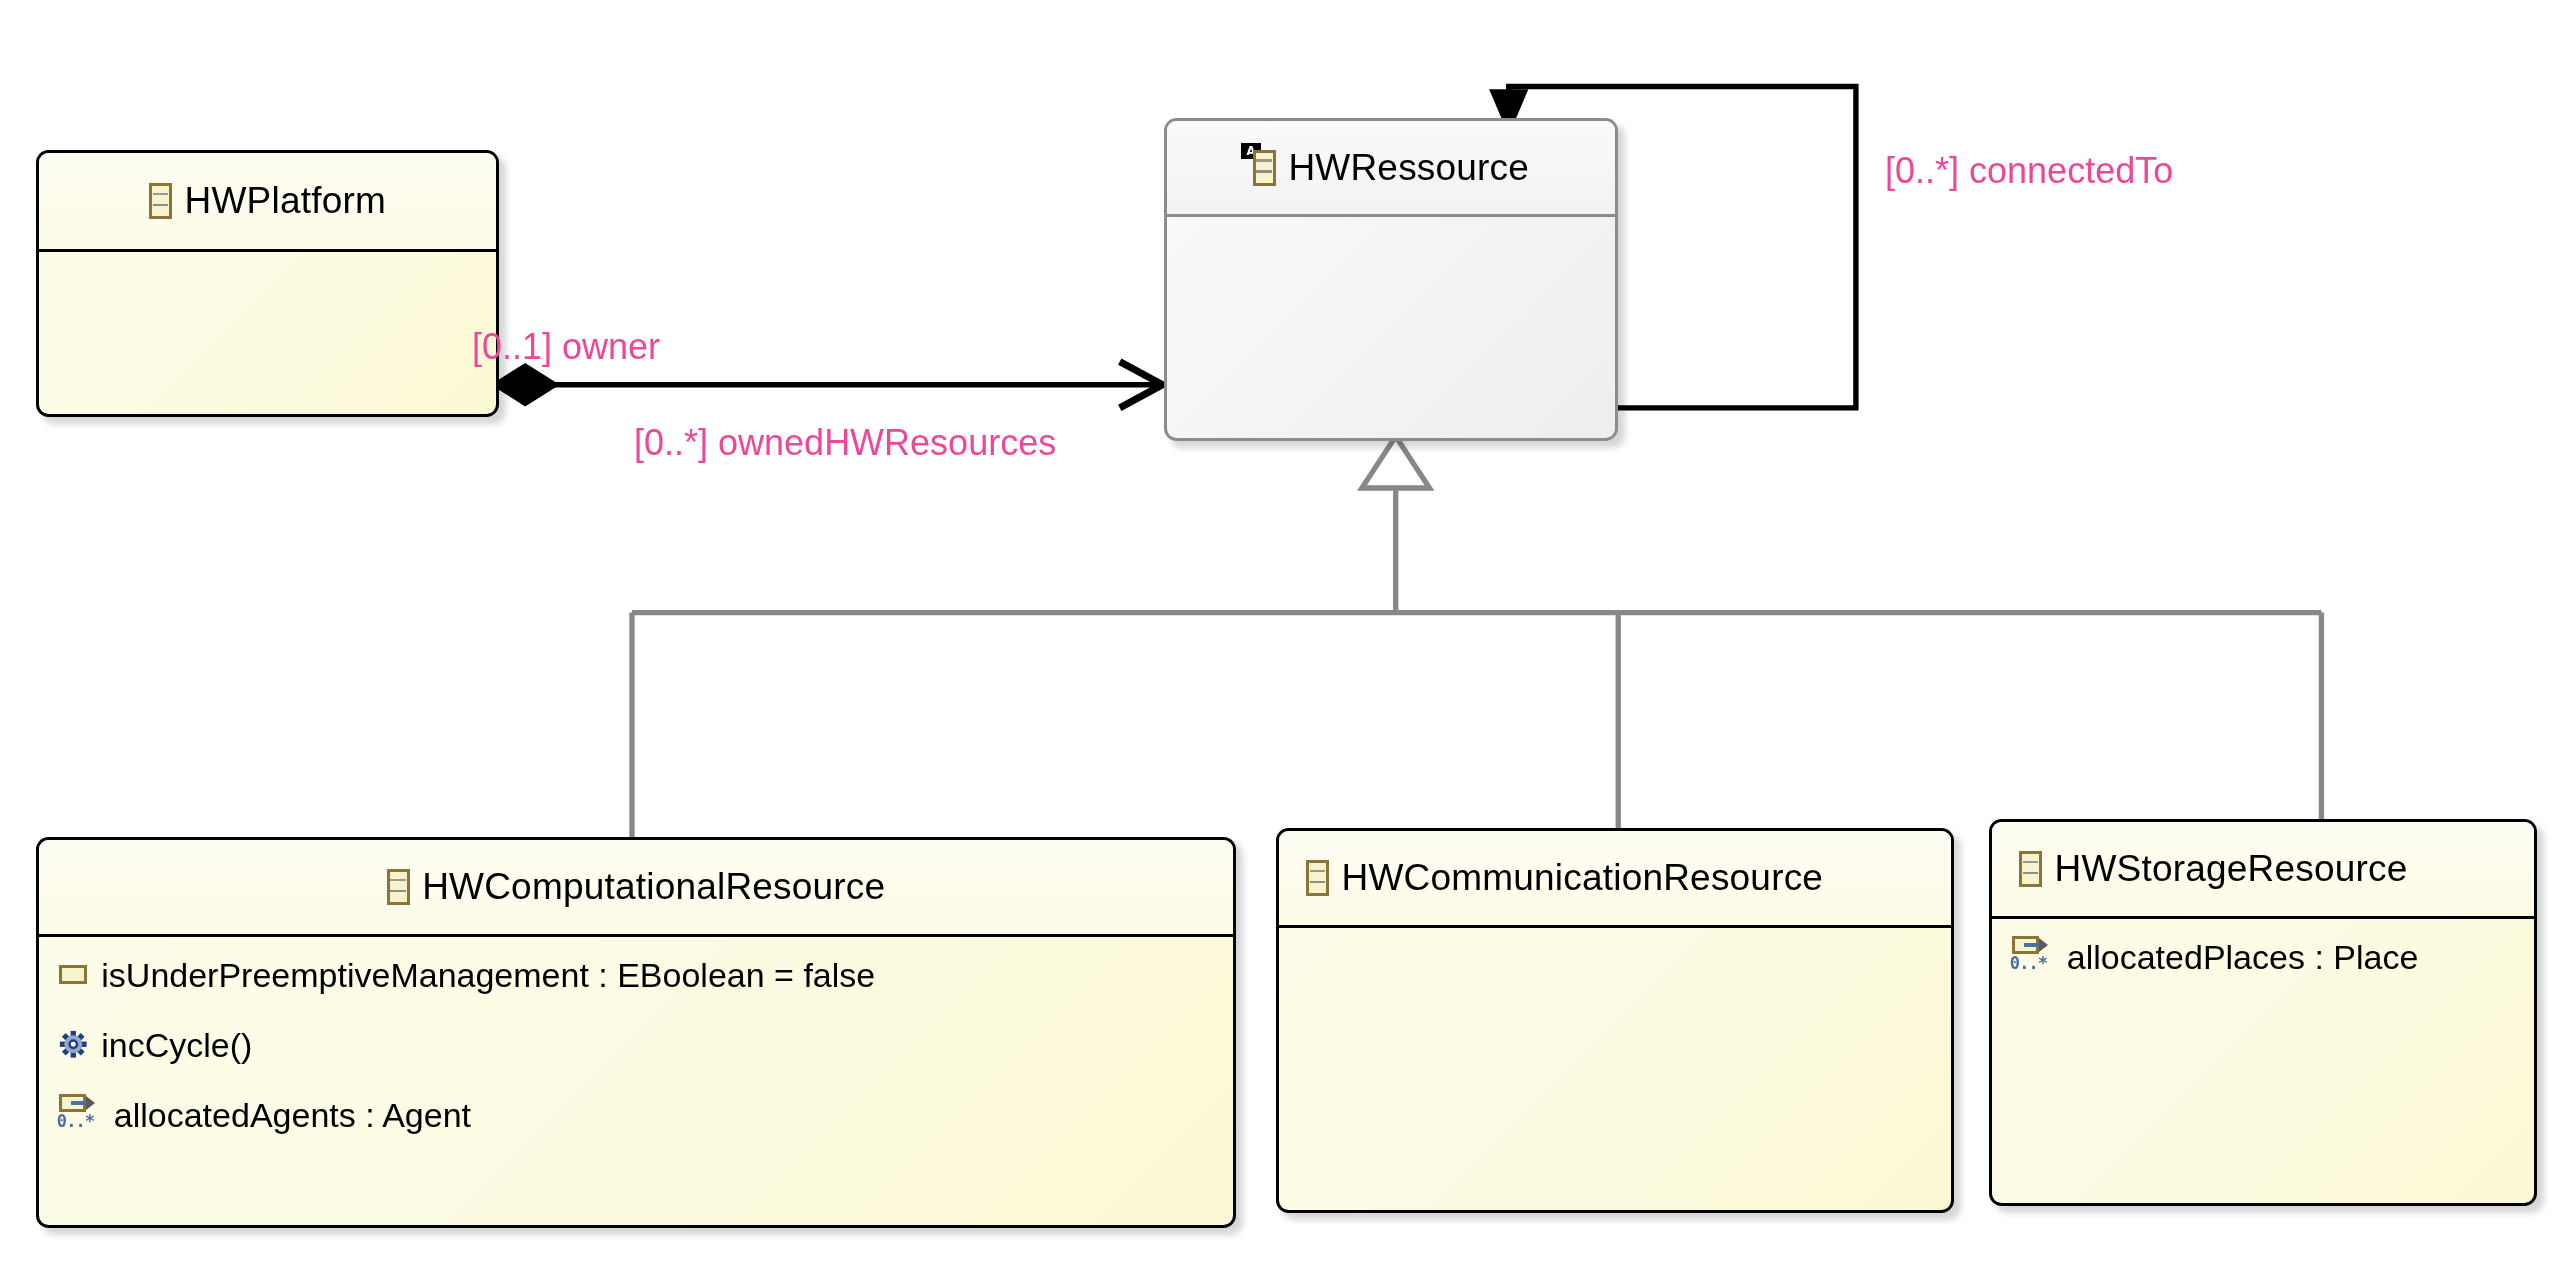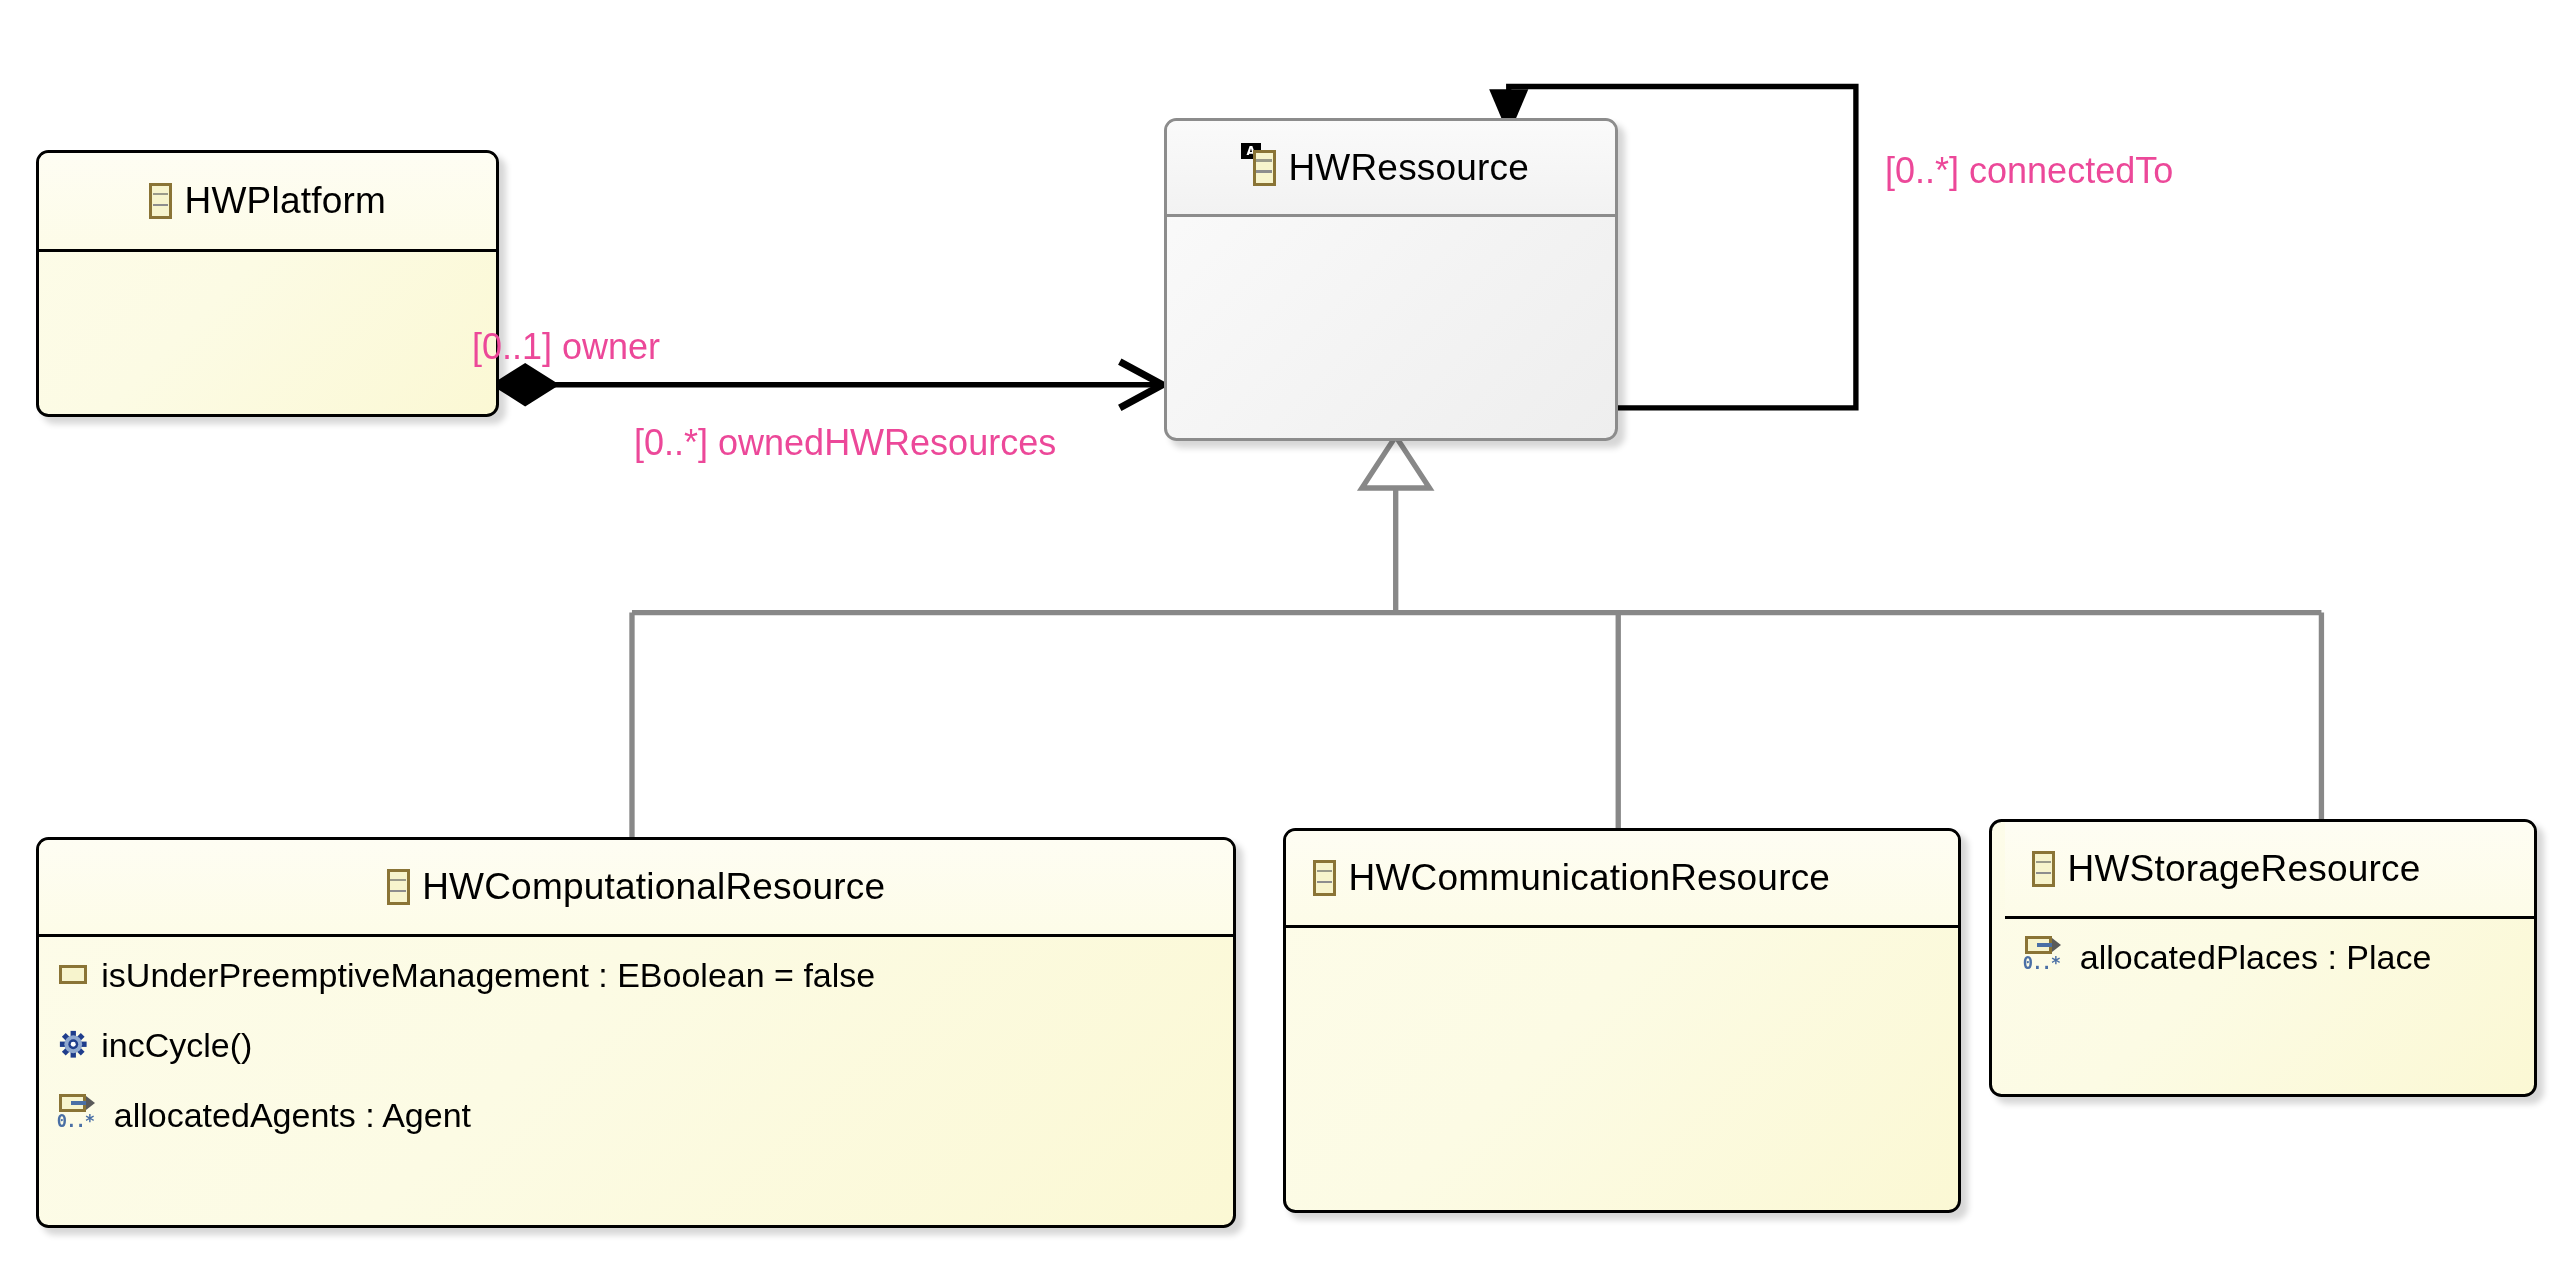--- a/index.html
+++ b/index.html
@@ -279,33 +279,33 @@
           <span class="arrow-shaft"></span>
           <span class="arrow-head"></span>
           <span class="mult">0..*</span>
         </span>
         <span class="member-label">allocatedAgents : Agent</span>
       </div>
 
     </div>
   </div>
 
-  <div class="uml-class yellow shadowed" style="left:1276px; top:828px; width:678px; height:385px;margin-left:7px;">
+  <div class="uml-class yellow shadowed" style="left:1276px; top:828px; width:678px; height:385px;">
     <div class="cls-title" style="height:94px; justify-content:flex-start; padding-left:27px;">
       <span class="icon ico-eclass">
         <span class="body"></span>
           <span class="r1"></span>
           <span class="r2"></span>
       </span>
       <span class="cls-title-text">HWCommunicationResource</span>
     </div>
     <div class="cls-body"></div>
   </div>
 
-  <div class="uml-class yellow shadowed" style="left:1989px; top:819px; width:548px; height:278px;padding-left:13px;">
+  <div class="uml-class yellow shadowed" style="left:1989px; top:819px; width:548px; height:387px;">
     <div class="cls-title" style="height:94px; justify-content:flex-start; padding-left:27px;">
       <span class="icon ico-eclass">
         <span class="body"></span>
           <span class="r1"></span>
           <span class="r2"></span>
       </span>
       <span class="cls-title-text">HWStorageResource</span>
     </div>
     <div class="cls-body">
       <div class="member">

